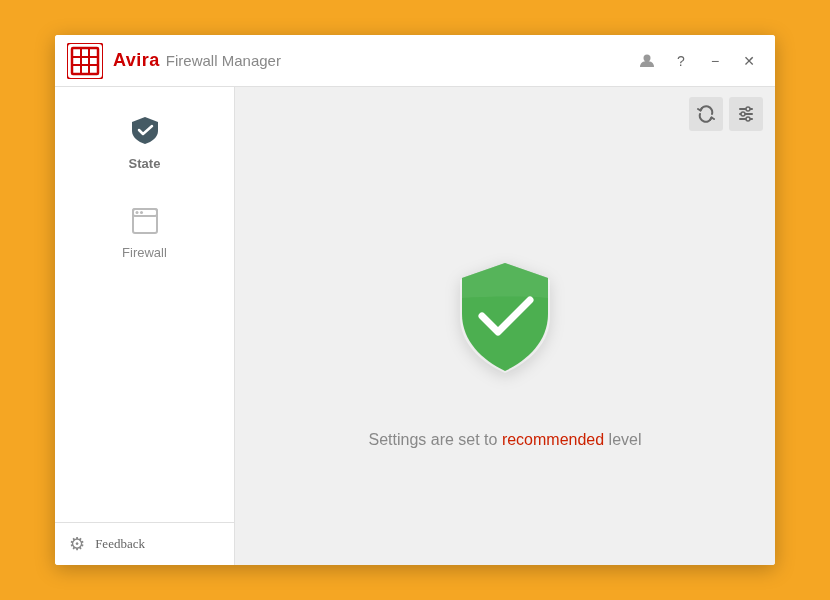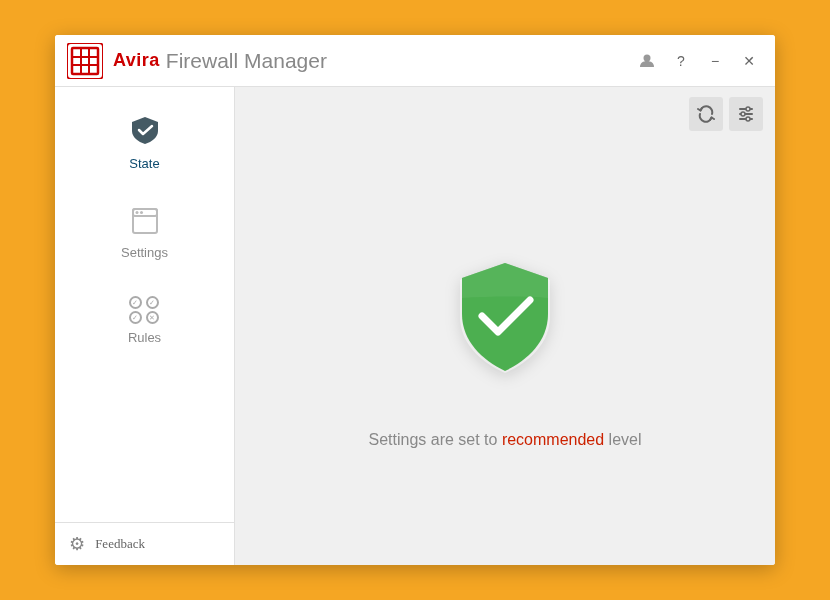--- a/index.html
+++ b/index.html
@@ -43,21 +43,21 @@
 
     .titlebar-appname {
       font-size: 18px;
       font-weight: 700;
       color: #CC0000;
       letter-spacing: 0.5px;
       margin-right: 6px;
     }
 
     .titlebar-subtitle {
-      font-size: 21px;
+      font-size: 15px;
       color: #888;
       font-weight: 400;
     }
 
     .titlebar-controls {
       margin-left: auto;
       display: flex;
       align-items: center;
       gap: 6px;
     }
@@ -118,21 +118,22 @@
       line-height: 1;
     }
 
     .sidebar-item-label {
       font-size: 13px;
       color: #888;
       text-align: center;
     }
 
     .sidebar-item.active .sidebar-item-label {
-      color: #0c4a6e;
+      color: #737373;
+      font-weight: bold;
     }
 
     .sidebar-footer {
       border-top: 1px solid #e0e0e0;
       padding: 10px 14px;
       display: flex;
       align-items: center;
       gap: 10px;
       cursor: pointer;
     }
@@ -310,34 +311,23 @@
 
         <div class="sidebar-item">
           <div class="sidebar-item-icon programs-icon">
             <svg width="28" height="28" viewBox="0 0 28 28">
               <rect x="2" y="2" width="24" height="24" rx="2" fill="none" stroke="#bbb" stroke-width="2"></rect>
               <rect x="2" y="2" width="24" height="7" rx="2" fill="none" stroke="#bbb" stroke-width="2"></rect>
               <circle cx="6" cy="5.5" r="1.5" fill="#bbb"></circle>
               <circle cx="10.5" cy="5.5" r="1.5" fill="#bbb"></circle>
             </svg>
           </div>
-          <span class="sidebar-item-label">Settings</span>
+          <span class="sidebar-item-label">Firewall</span>
         </div>
 
-        <div class="sidebar-item">
-          <div class="sidebar-item-icon">
-            <div class="rules-icons">
-              <div class="rules-icon-dot check"></div>
-              <div class="rules-icon-dot check"></div>
-              <div class="rules-icon-dot check"></div>
-              <div class="rules-icon-dot cross"></div>
-            </div>
-          </div>
-          <span class="sidebar-item-label">Rules</span>
-        </div>
 
 
       </div>
 
       <div class="sidebar-footer">
         <span class="sidebar-footer-icon">⚙</span>
         <span class="sidebar-footer-label">Feedback</span>
       </div>
     </div>
 

